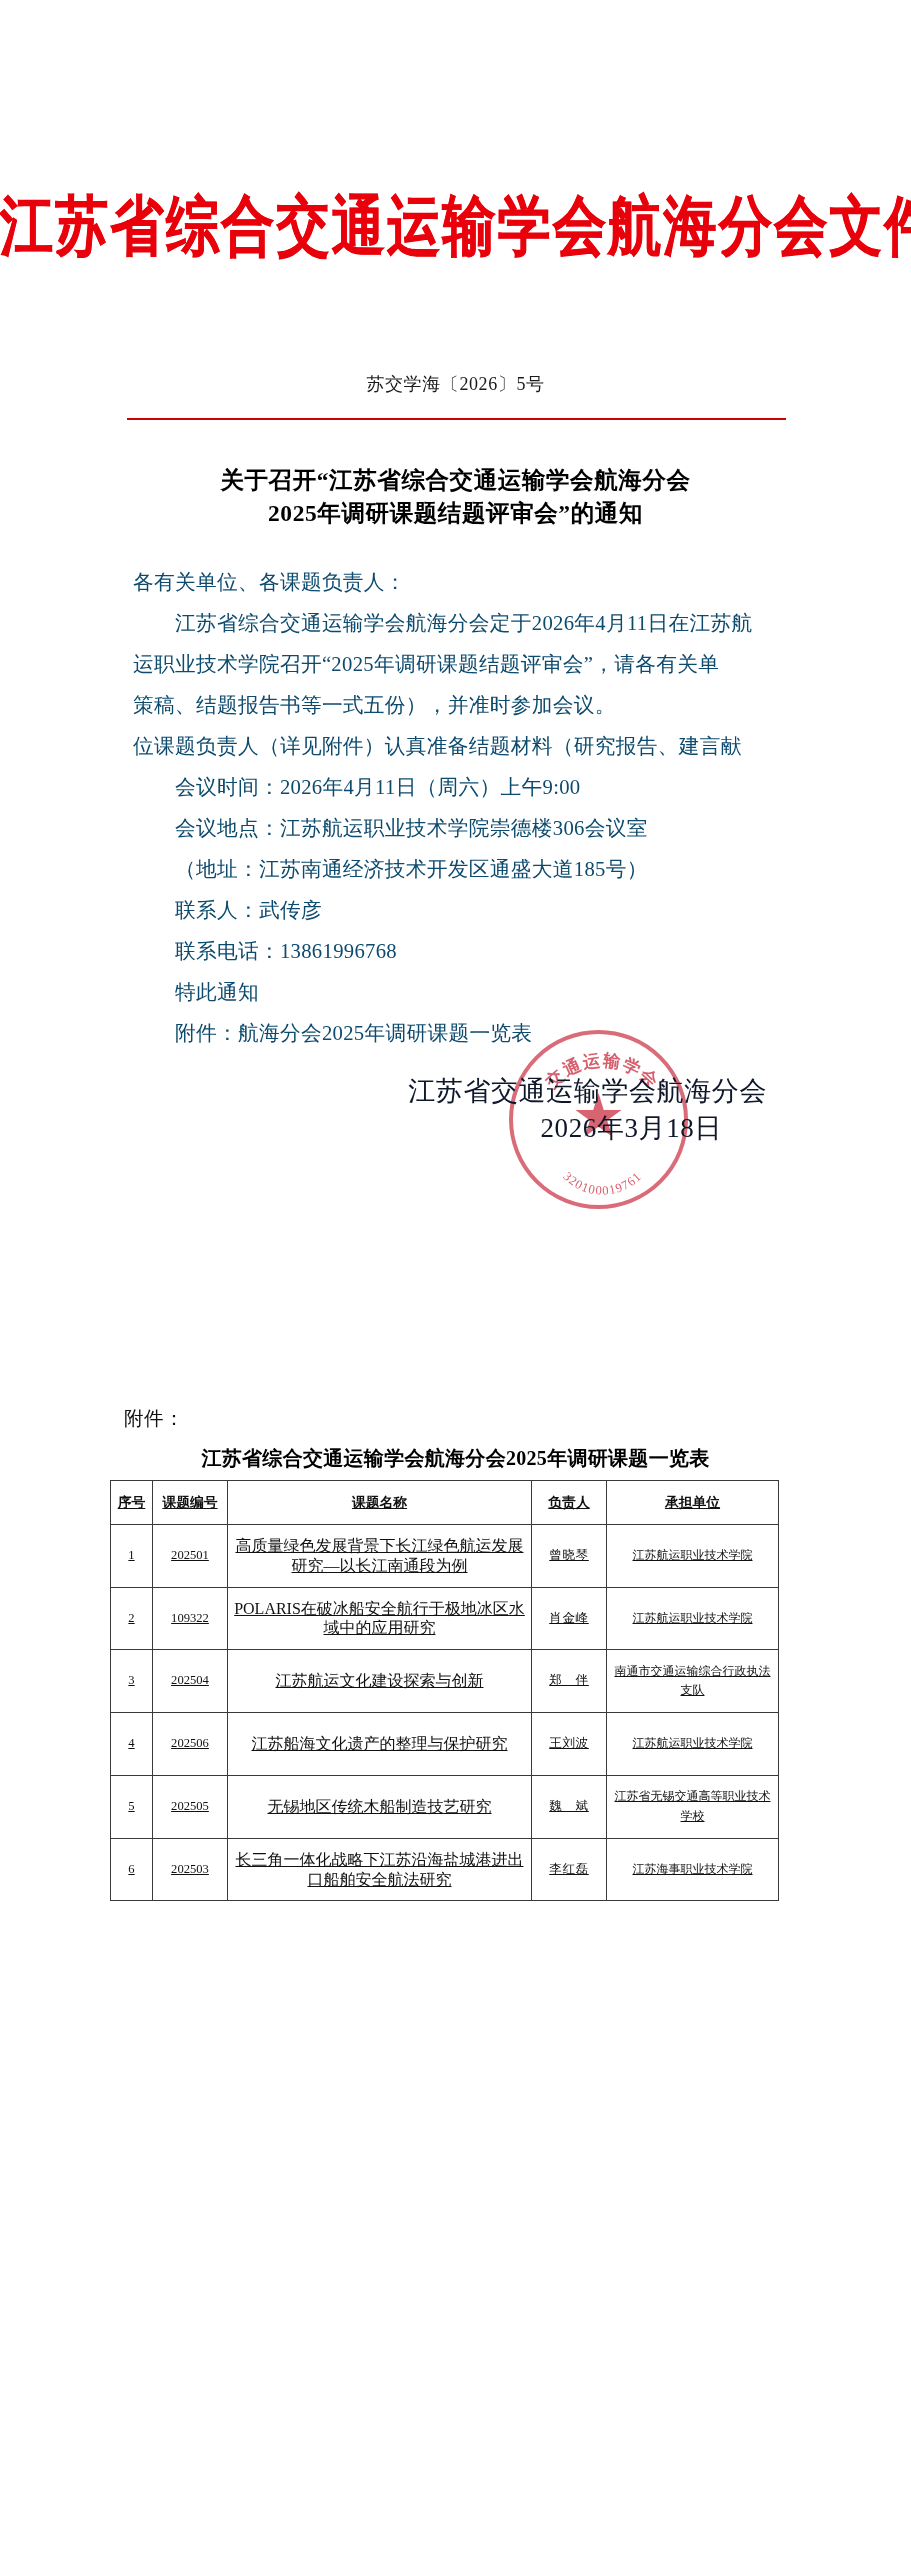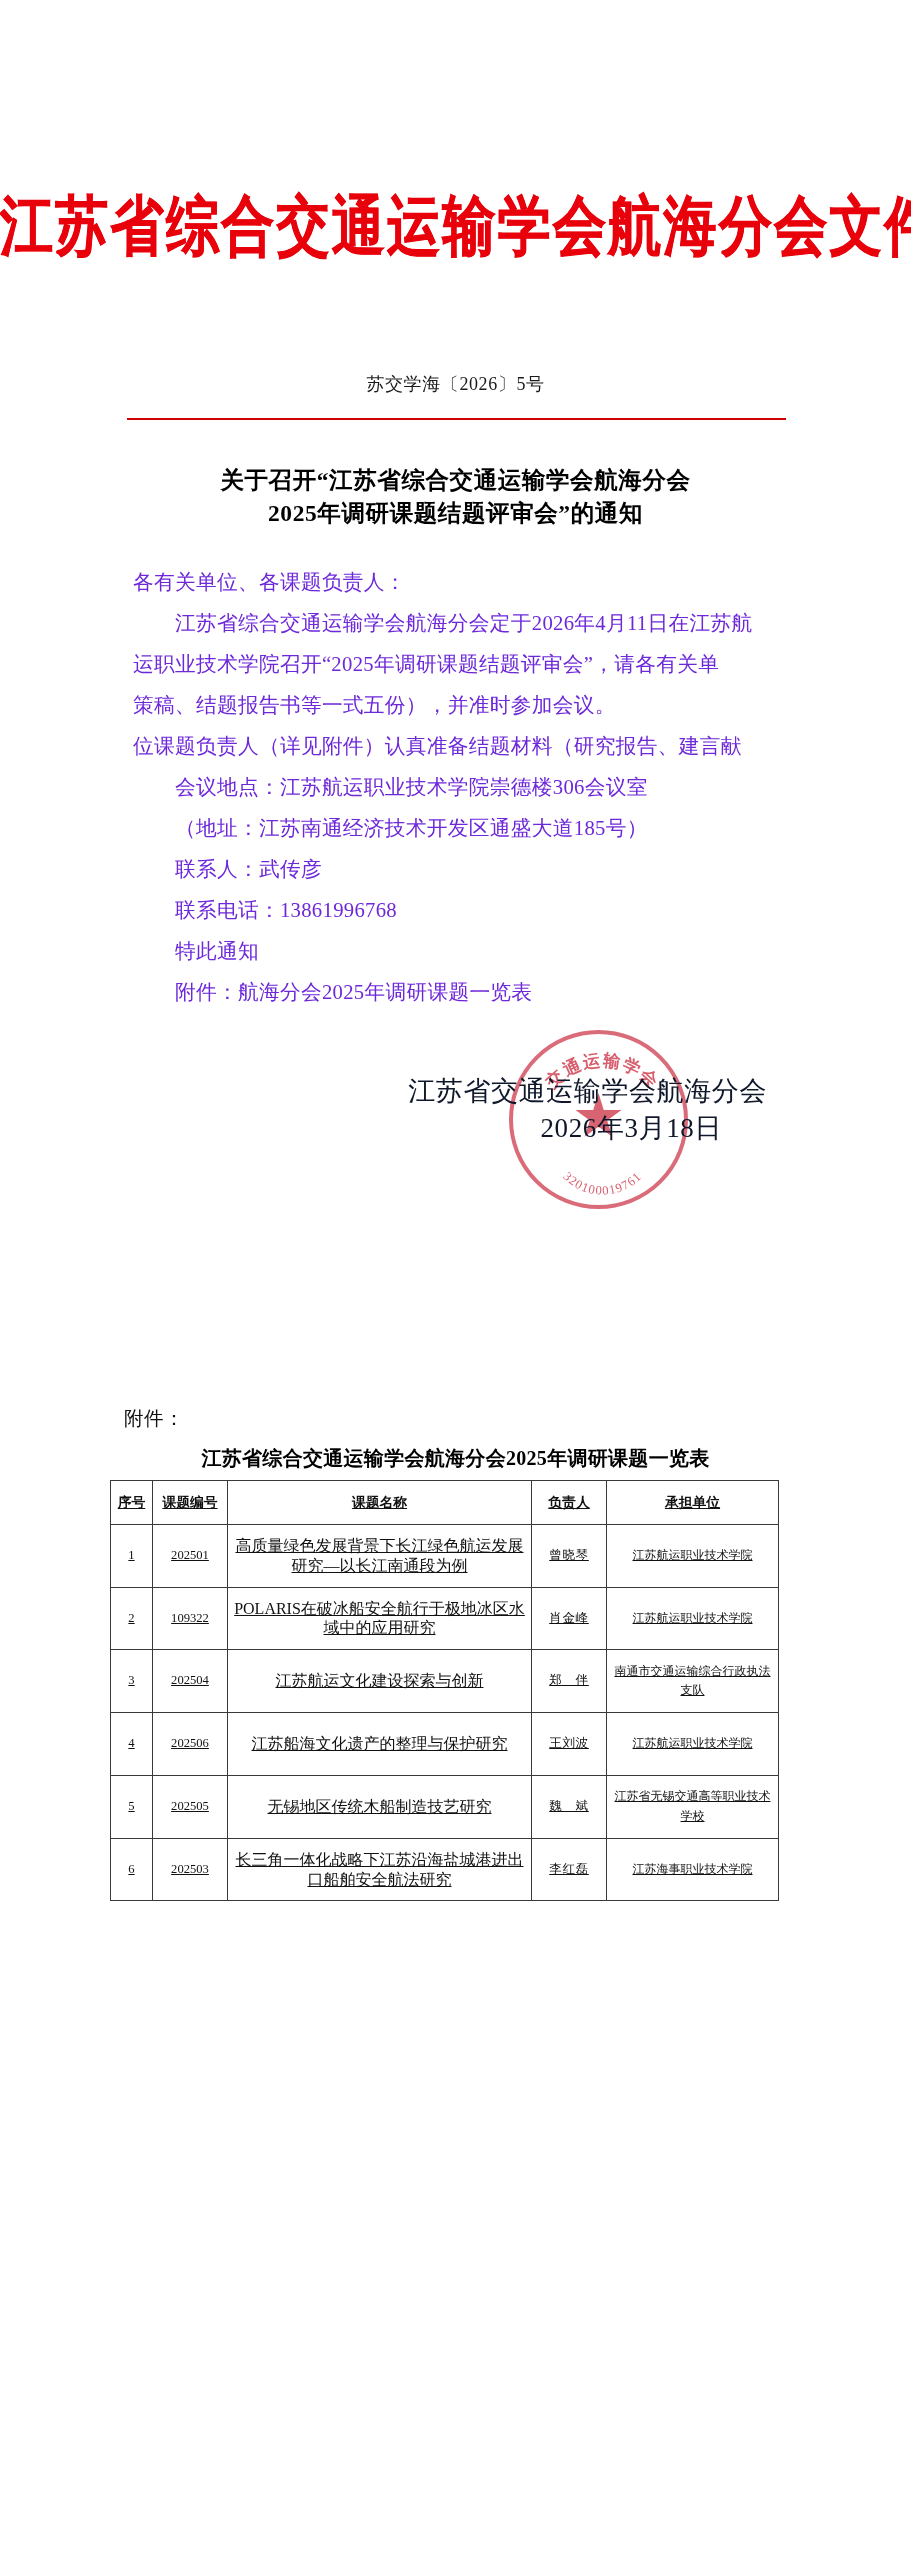--- a/index.html
+++ b/index.html
@@ -86,21 +86,21 @@
   .body-block {
     position: absolute;
     left: 133px;
     top: 562px;
     width: 649px;
   }
   .body-line {
     font-size: 20.7px;
     line-height: 41px;
     letter-spacing: 0.3px;
-    color: #6d28d9;
+    color: #0c4a6e;
     white-space: nowrap;
     font-family: Liberation Serif, serif;
   }
 
   
   .sign-block {
     position: absolute;
     left: 0;
     top: 1073px;
     width: 784px;
@@ -241,20 +241,21 @@
     <div class="notice-title-line">关于召开“江苏省综合交通运输学会航海分会</div>
     <div class="notice-title-line">2025年调研课题结题评审会”的通知</div>
   </div>
 
   <div class="body-block">
     <div class="body-line">各有关单位、各课题负责人：</div>
     <div class="body-line">　　江苏省综合交通运输学会航海分会定于2026年4月11日在江苏航</div>
     <div class="body-line">运职业技术学院召开“2025年调研课题结题评审会”，请各有关单</div>
     <div class="body-line">策稿、结题报告书等一式五份），并准时参加会议。</div>
     <div class="body-line">位课题负责人（详见附件）认真准备结题材料（研究报告、建言献</div>
+    <div class="body-line">　　会议时间：2026年4月11日（周六）上午9:00</div>
     <div class="body-line">　　会议地点：江苏航运职业技术学院崇德楼306会议室</div>
     <div class="body-line">　　（地址：江苏南通经济技术开发区通盛大道185号）</div>
     <div class="body-line">　　联系人：武传彦</div>
     <div class="body-line">　　联系电话：13861996768</div>
     <div class="body-line">　　特此通知</div>
     <div class="body-line">　　附件：航海分会2025年调研课题一览表</div>
   </div>
 
   <div class="seal">
     <svg class="seal-arc-text" viewBox="0 0 312 312">

